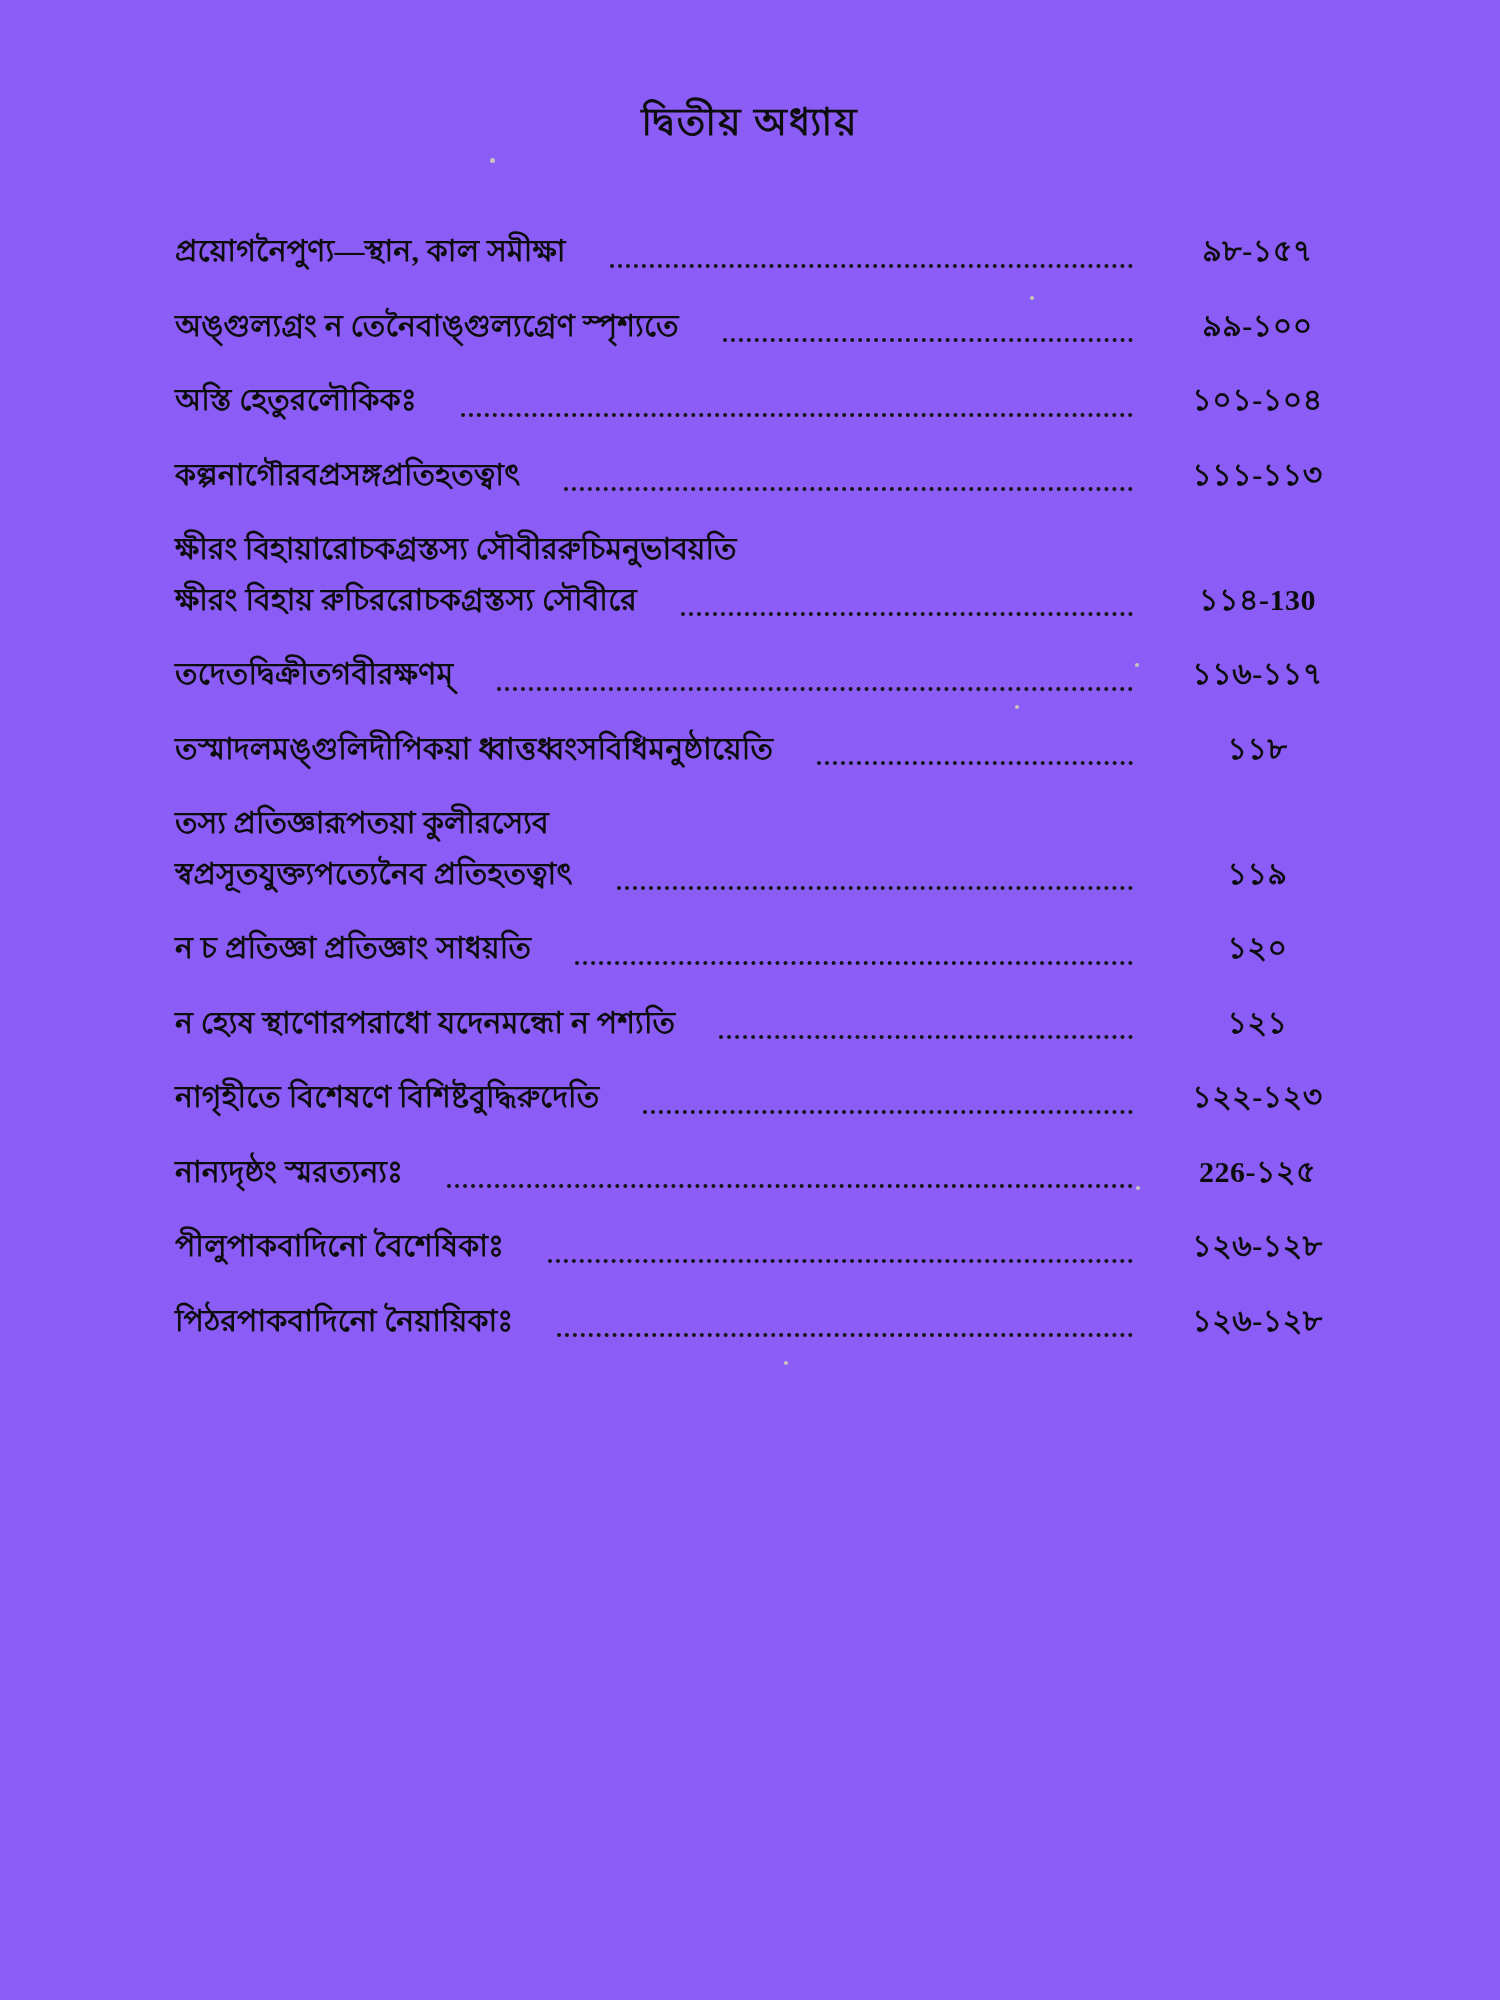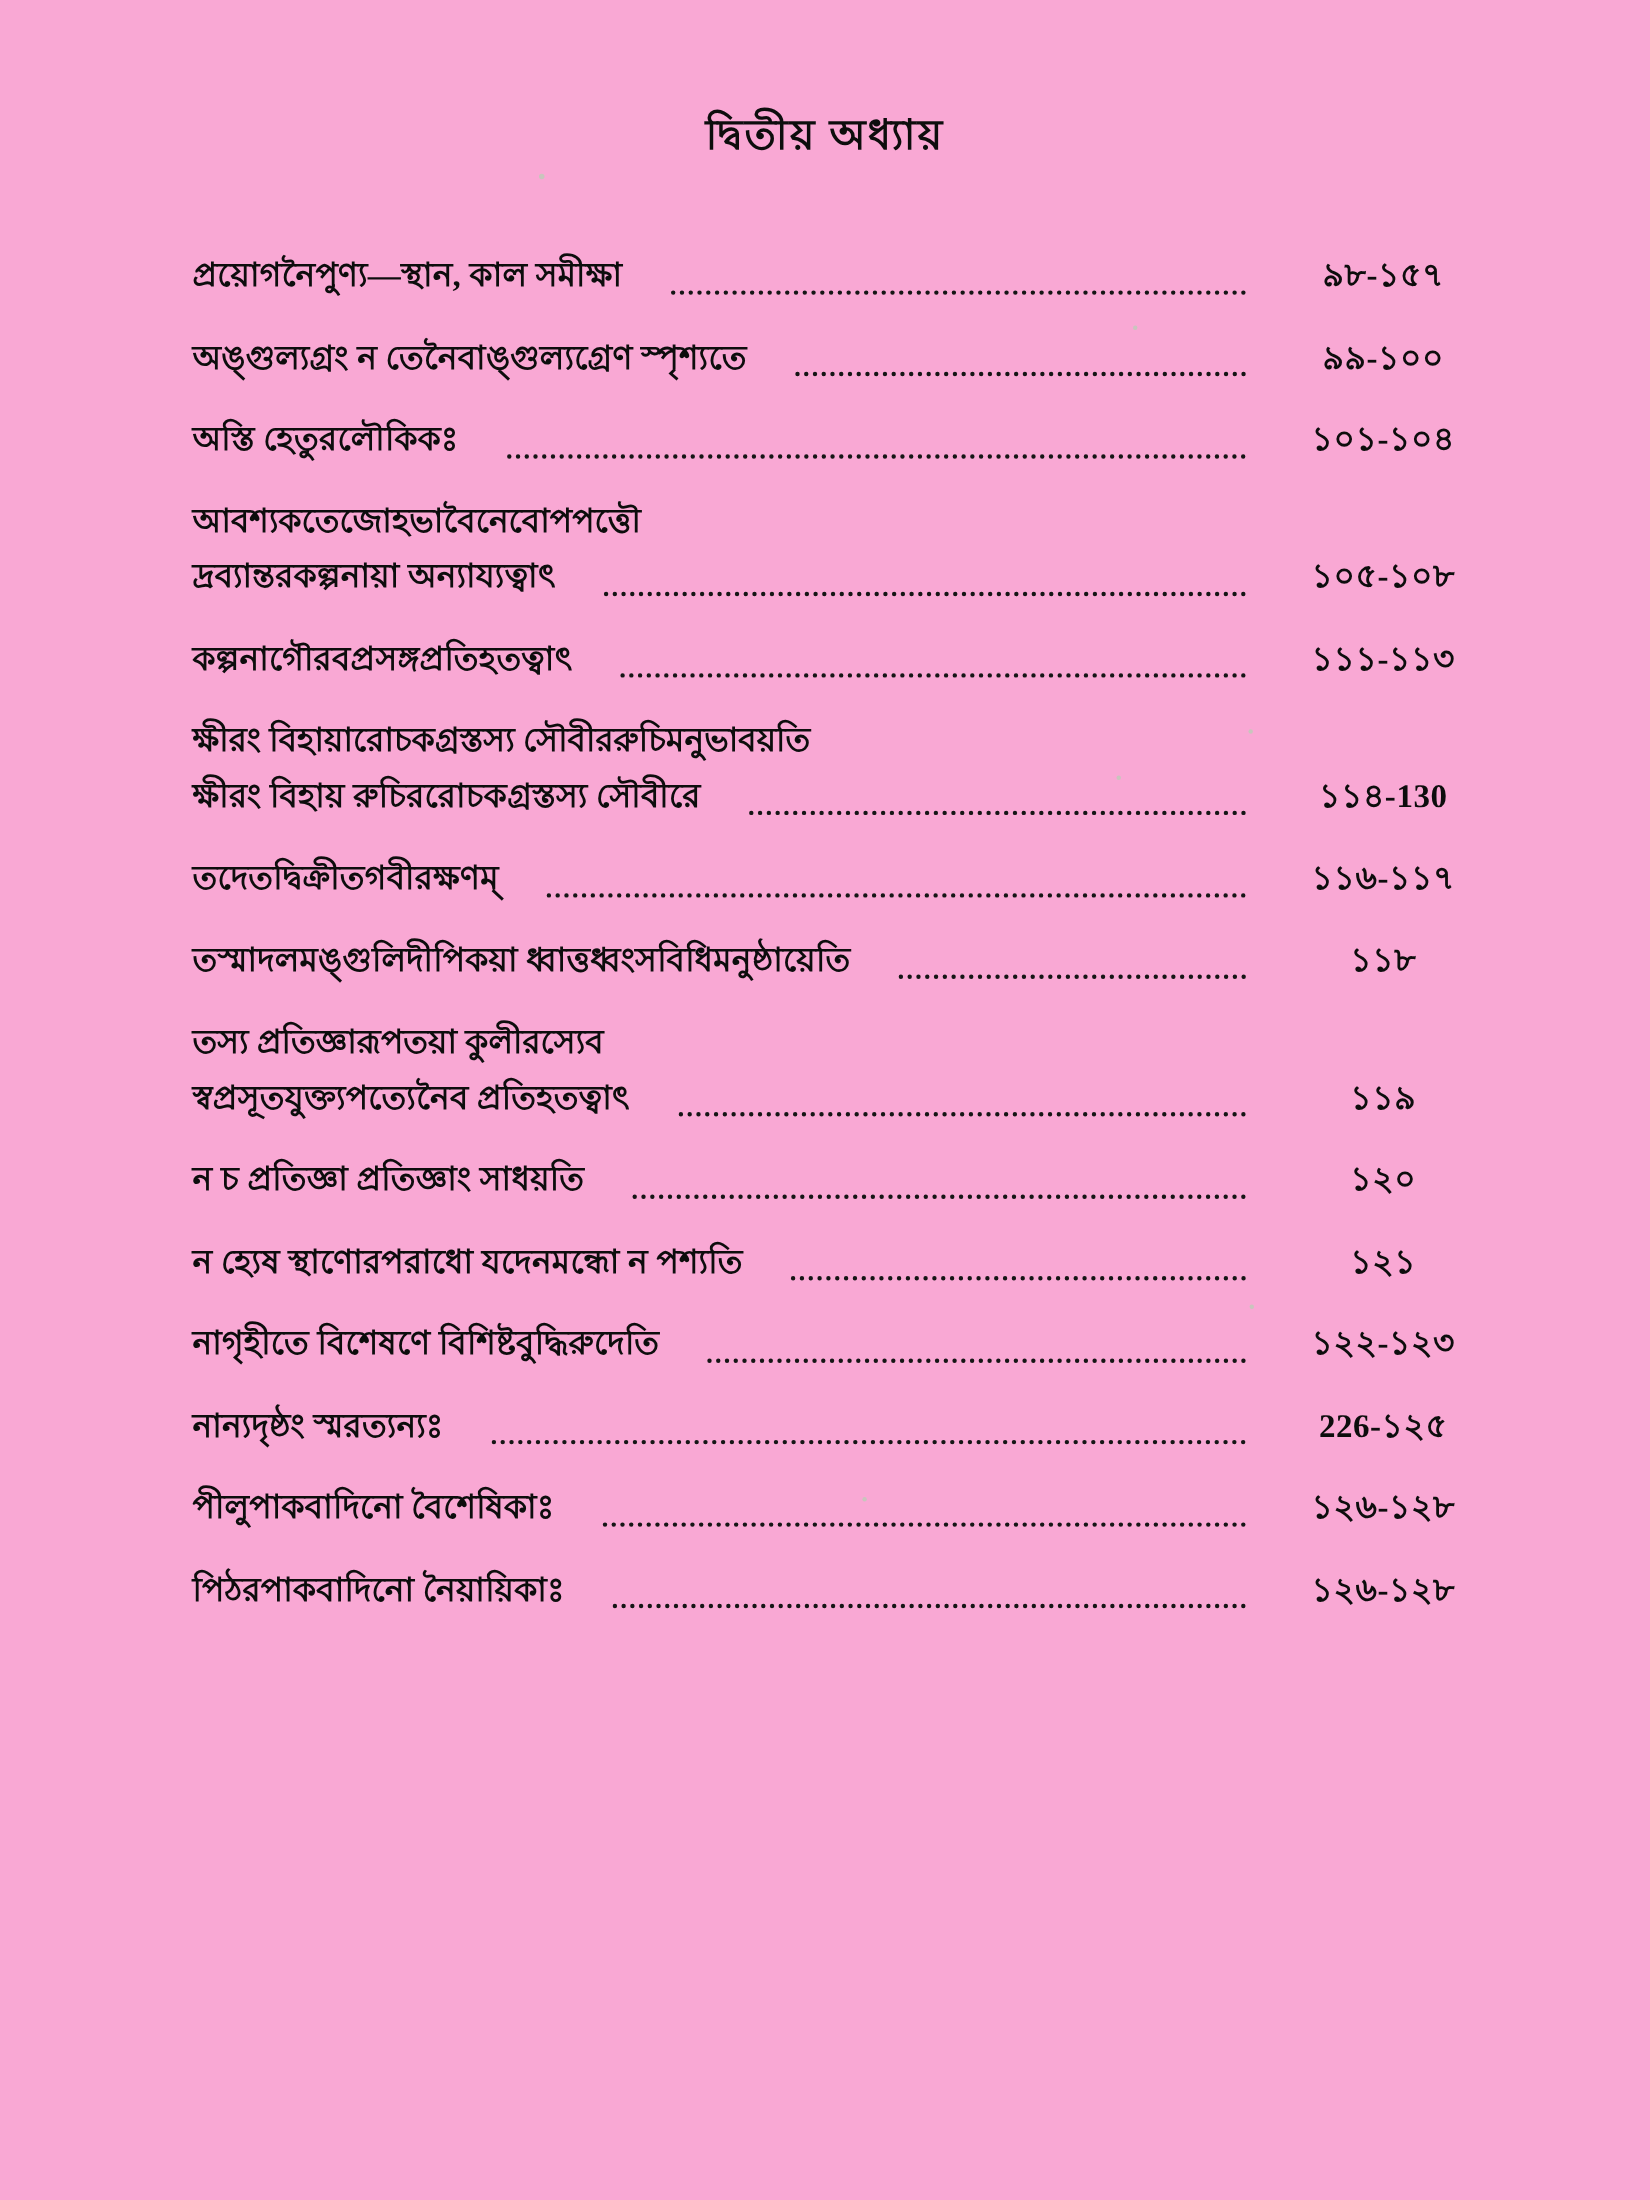--- a/index.html
+++ b/index.html
@@ -11,21 +11,21 @@
     width: 1500px;
     height: 2000px;
     font-family: "Liberation Serif", "DejaVu Serif", serif;
     color: #111111;
     position: relative;
     overflow: hidden;
   }
   .page {
     position: absolute;
     inset: 0;
-    background: #f9a8d4;
+    background: #8b5cf6;
   }
   .page-title {
     text-align: center;
     font-size: 38px;
     font-weight: 700;
     letter-spacing: 2px;
     margin-top: 92px;
     color: #0d0d0d;
   }
   .toc {
@@ -112,28 +112,20 @@
     </div>
 
     <div class="toc-entry">
       <div class="row">
         <span class="label">অস্তি হেতুরলৌকিকঃ</span>
         <span class="leader"></span>
         <span class="pages">১০১-১০৪</span>
       </div>
     </div>
 
-    <div class="toc-entry">
-      <span class="cont">আবশ্যকতেজোহভাবৈনেবোপপত্তৌ</span>
-      <div class="row">
-        <span class="label">দ্রব্যান্তরকল্পনায়া অন্যায্যত্বাৎ</span>
-        <span class="leader"></span>
-        <span class="pages">১০৫-১০৮</span>
-      </div>
-    </div>
 
 
     <div class="toc-entry">
       <div class="row">
         <span class="label">কল্পনাগৌরবপ্রসঙ্গপ্রতিহতত্বাৎ</span>
         <span class="leader"></span>
         <span class="pages">১১১-১১৩</span>
       </div>
     </div>
 

